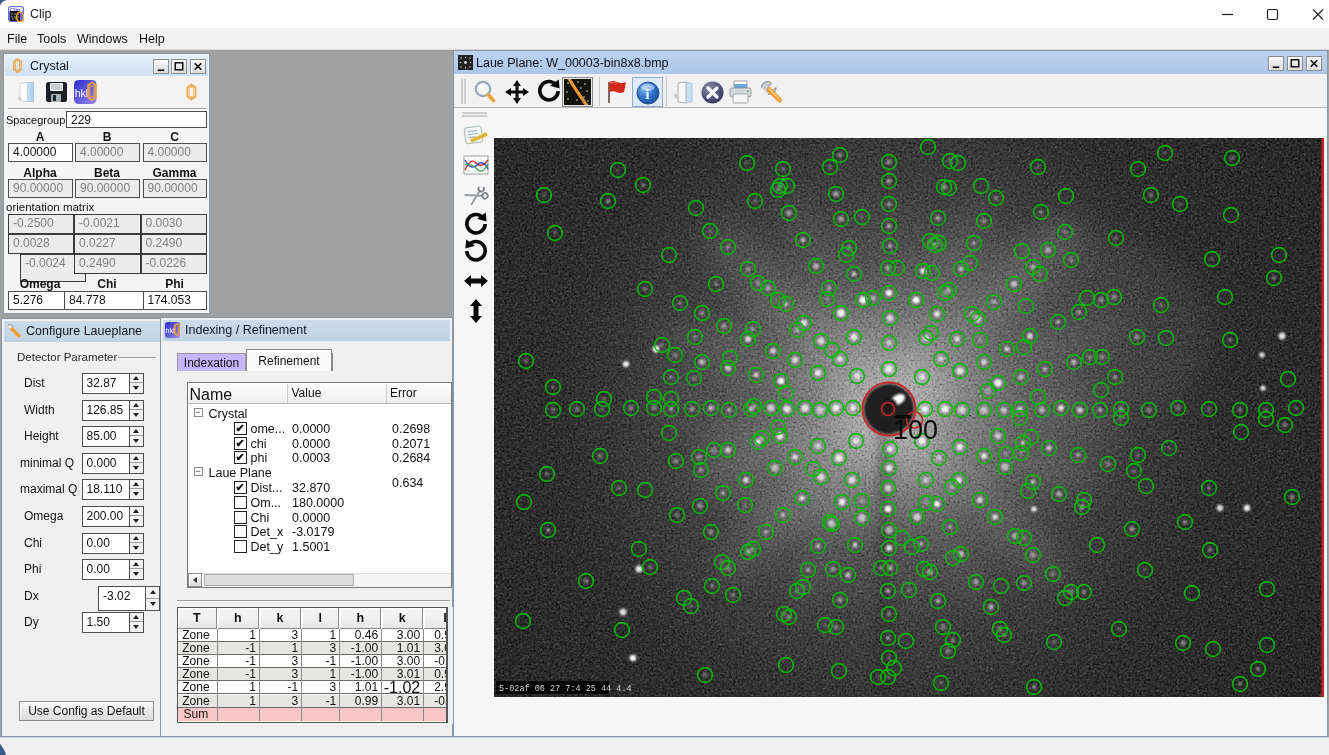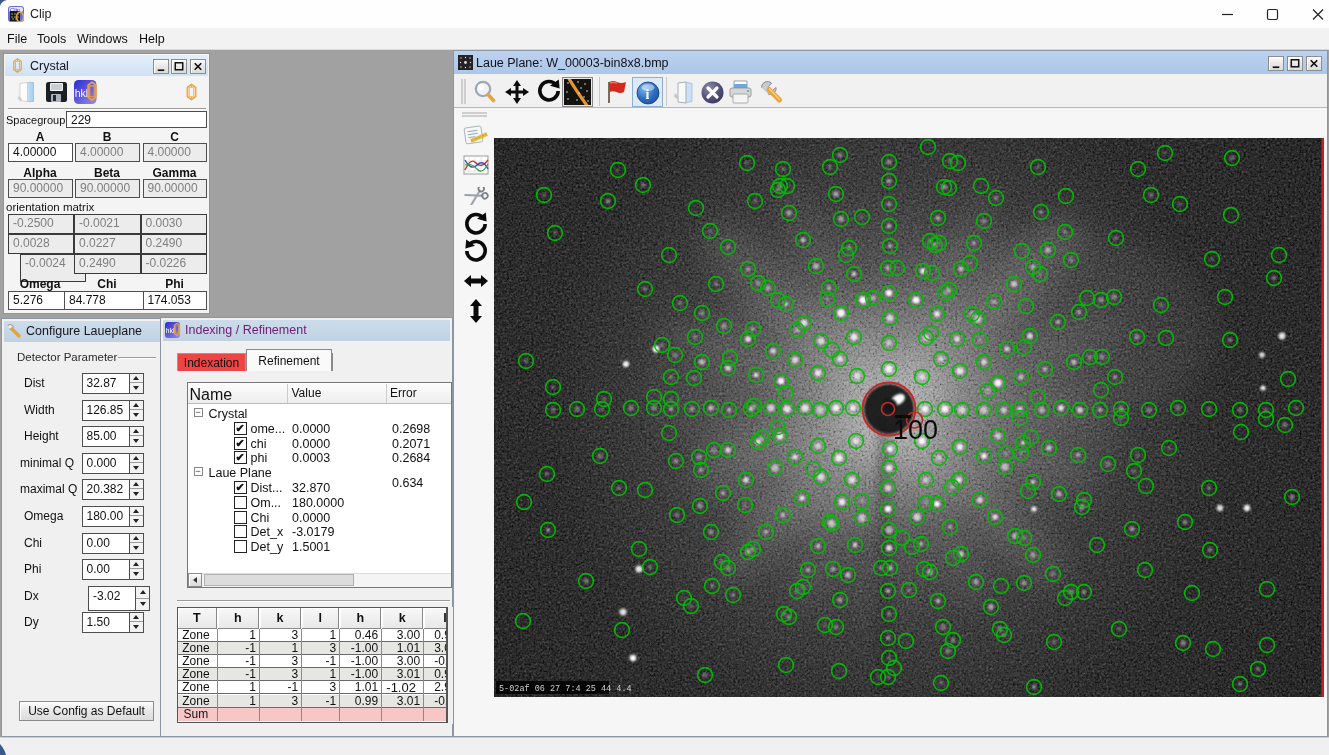--- a/index.html
+++ b/index.html
@@ -199,33 +199,33 @@
       <span class="au">
         <span class="tri-u"></span>
       </span>
       <span class="ad">
         <span class="tri-d"></span>
       </span>
     </span>
   </div>
 <div style="position:absolute;left:20px;top:482px;width:62px;height:14px;font-size:12px">maximal Q</div>
 <div class="spin" style="left:81.5px;top:479px;width:62px;height:20.5px">
-    <span class="v">20.382</span>
+    <span class="v">18.110</span>
     <span class="ar">
       <span class="au">
         <span class="tri-u"></span>
       </span>
       <span class="ad">
         <span class="tri-d"></span>
       </span>
     </span>
   </div>
 <div style="position:absolute;left:24px;top:509px;width:62px;height:14px;font-size:12px">Omega</div>
 <div class="spin" style="left:81.5px;top:506px;width:62px;height:20.5px">
-    <span class="v">180.00</span>
+    <span class="v">200.00</span>
     <span class="ar">
       <span class="au">
         <span class="tri-u"></span>
       </span>
       <span class="ad">
         <span class="tri-d"></span>
       </span>
     </span>
   </div>
 <div style="position:absolute;left:24px;top:536px;width:62px;height:14px;font-size:12px">Chi</div>
@@ -246,21 +246,21 @@
     <span class="ar">
       <span class="au">
         <span class="tri-u"></span>
       </span>
       <span class="ad">
         <span class="tri-d"></span>
       </span>
     </span>
   </div>
 <div style="position:absolute;left:24px;top:589px;width:62px;height:14px;font-size:12px">Dx</div>
-<div class="spin" style="left:88px;top:586px;width:62px;height:25px">
+<div class="spin" style="left:98px;top:586px;width:62px;height:25px">
     <span class="v">-3.02</span>
     <span class="ar">
       <span class="au">
         <span class="tri-u"></span>
       </span>
       <span class="ad">
         <span class="tri-d"></span>
       </span>
     </span>
   </div>
@@ -284,22 +284,22 @@
         <linearGradient id="hklgb" x1="0" y1="0" x2="1" y2="1">
           <stop offset="0" stop-color="#2b2bd0"></stop>
           <stop offset="1" stop-color="#9a8ae8"></stop>
         </linearGradient>
       </defs>
       <rect x="0" y="0" width="15" height="16" rx="3" fill="url(#hklgb)"></rect>
       <text x="0.5" y="11" font-size="7" fill="#fff" font-family="Liberation Sans">hkl</text>
       <path d="M12 1.5 L14.6 3.4 L14.6 11.6 L12 13.5 L9.4 11.6 L9.4 3.4 Z" fill="none" stroke="#efa33a" stroke-width="1.1"></path>
       <path d="M10.5 3.9 h3 v7.2 h-3 Z" fill="none" stroke="#efa33a" stroke-width="0.7"></path>
     </svg></div>
-<div style="position:absolute;left:185px;top:323px;width:160px;height:15px;font-size:12.5px;color:#701a75">Indexing / Refinement</div>
-<div style="position:absolute;left:177px;top:353px;width:69px;height:18px;background:#ef4444;border:1px solid #9a9a9a;border-bottom:none;text-align:center;font-size:12px;padding-top:2px">Indexation</div>
+<div style="position:absolute;left:185px;top:323px;width:160px;height:15px;font-size:12.5px;color:#0f172a">Indexing / Refinement</div>
+<div style="position:absolute;left:177px;top:353px;width:69px;height:18px;background:#c4b5fd;border:1px solid #9a9a9a;border-bottom:none;text-align:center;font-size:12px;padding-top:2px">Indexation</div>
 <div style="position:absolute;left:246px;top:349px;width:86px;height:22px;background:#fafafa;border:1px solid #8a8a8a;border-bottom:none;text-align:center;font-size:12px;padding-top:4px">Refinement</div>
 <div style="position:absolute;left:332px;top:353px;width:2px;height:18px;border-left:1px solid #8a8a8a"></div>
 <div style="position:absolute;left:186.5px;top:382px;width:265.5px;height:206px;background:#fff;border:1px solid #777;overflow:hidden"></div>
 <div style="position:absolute;left:187.5px;top:383px;width:263.5px;height:21px;background:linear-gradient(180deg,#fdfdfd,#eee);border-bottom:1px solid #bbb"></div>
 <div style="position:absolute;left:189.5px;top:386px;width:60px;height:14px;font-size:16px">Name</div>
 <div style="position:absolute;left:291.5px;top:386px;width:60px;height:14px;font-size:12px">Value</div>
 <div style="position:absolute;left:390.0px;top:386px;width:60px;height:14px;font-size:12px">Error</div>
 <div style="position:absolute;left:287.0px;top:384px;width:1px;height:19px;background:#ccc"></div>
 <div style="position:absolute;left:385.5px;top:384px;width:1px;height:19px;background:#ccc"></div>
 <div class="exp" style="left:193.5px;top:408px">−</div>
@@ -379,21 +379,21 @@
 <div style="position:absolute;left:302.2px;top:668.1px;width:34.10000000000001px;height:13px;font-size:12px;line-height:13px;text-align:right;overflow:hidden">1</div>
 <div style="position:absolute;left:340.3px;top:668.1px;width:37.79999999999998px;height:13px;font-size:12px;line-height:13px;text-align:right;overflow:hidden">-1.00</div>
 <div style="position:absolute;left:382.1px;top:668.1px;width:38.099999999999994px;height:13px;font-size:12px;line-height:13px;text-align:right;overflow:hidden">3.01</div>
 <div style="position:absolute;left:434.2px;top:668.1px;width:30px;height:13px;font-size:12px;line-height:13px;text-align:left">0.9</div>
 <div style="position:absolute;left:178px;top:681.3px;width:268.5px;height:13.2px;background:#fff;border-bottom:1px solid #6a6a6a"></div>
 <div style="position:absolute;left:178px;top:681.3px;width:35.8px;height:13px;font-size:12px;line-height:13px;text-align:center;overflow:hidden">Zone</div>
 <div style="position:absolute;left:217.8px;top:681.3px;width:38.2px;height:13px;font-size:12px;line-height:13px;text-align:right;overflow:hidden">1</div>
 <div style="position:absolute;left:260px;top:681.3px;width:38.2px;height:13px;font-size:12px;line-height:13px;text-align:right;overflow:hidden">-1</div>
 <div style="position:absolute;left:302.2px;top:681.3px;width:34.10000000000001px;height:13px;font-size:12px;line-height:13px;text-align:right;overflow:hidden">3</div>
 <div style="position:absolute;left:340.3px;top:681.3px;width:37.79999999999998px;height:13px;font-size:12px;line-height:13px;text-align:right;overflow:hidden">1.01</div>
-<div style="position:absolute;left:382.1px;top:681.3px;width:38.099999999999994px;height:16px;font-size:13px;line-height:13px;text-align:center;overflow:hidden">-1.02</div>
+<div style="position:absolute;left:382.1px;top:681.3px;width:38.099999999999994px;height:16px;font-size:16px;line-height:13px;text-align:right;overflow:hidden">-1.02</div>
 <div style="position:absolute;left:434.2px;top:681.3px;width:30px;height:13px;font-size:12px;line-height:13px;text-align:left">2.9</div>
 <div style="position:absolute;left:178px;top:694.5px;width:268.5px;height:13.2px;background:#e6e6e2;border-bottom:1px solid #6a6a6a"></div>
 <div style="position:absolute;left:178px;top:694.5px;width:35.8px;height:13px;font-size:12px;line-height:13px;text-align:center;overflow:hidden">Zone</div>
 <div style="position:absolute;left:217.8px;top:694.5px;width:38.2px;height:13px;font-size:12px;line-height:13px;text-align:right;overflow:hidden">1</div>
 <div style="position:absolute;left:260px;top:694.5px;width:38.2px;height:13px;font-size:12px;line-height:13px;text-align:right;overflow:hidden">3</div>
 <div style="position:absolute;left:302.2px;top:694.5px;width:34.10000000000001px;height:13px;font-size:12px;line-height:13px;text-align:right;overflow:hidden">-1</div>
 <div style="position:absolute;left:340.3px;top:694.5px;width:37.79999999999998px;height:13px;font-size:12px;line-height:13px;text-align:right;overflow:hidden">0.99</div>
 <div style="position:absolute;left:382.1px;top:694.5px;width:38.099999999999994px;height:13px;font-size:12px;line-height:13px;text-align:right;overflow:hidden">3.01</div>
 <div style="position:absolute;left:434.2px;top:694.5px;width:30px;height:13px;font-size:12px;line-height:13px;text-align:left">-0.9</div>
 <div style="position:absolute;left:178px;top:707.7px;width:268.5px;height:13.799999999999955px;background:#f7c7c7"></div>

